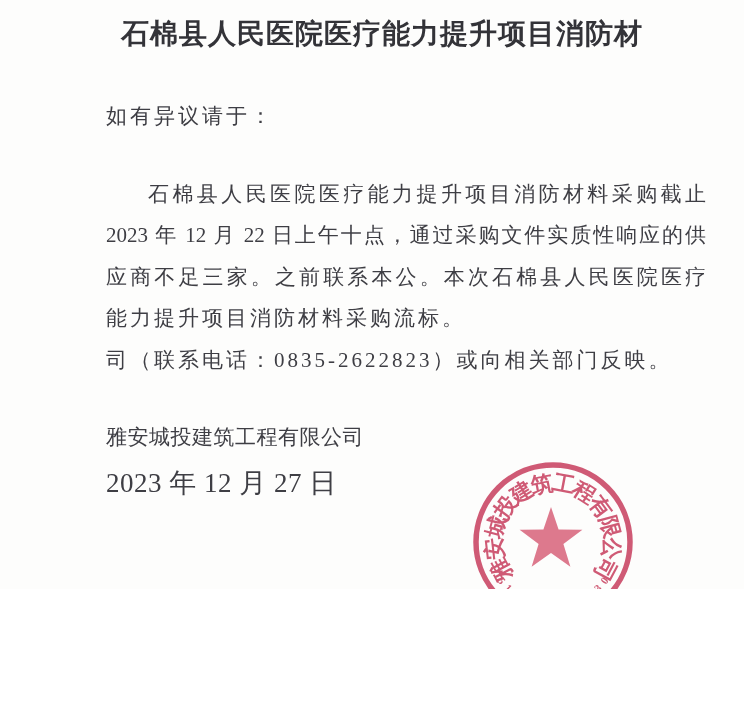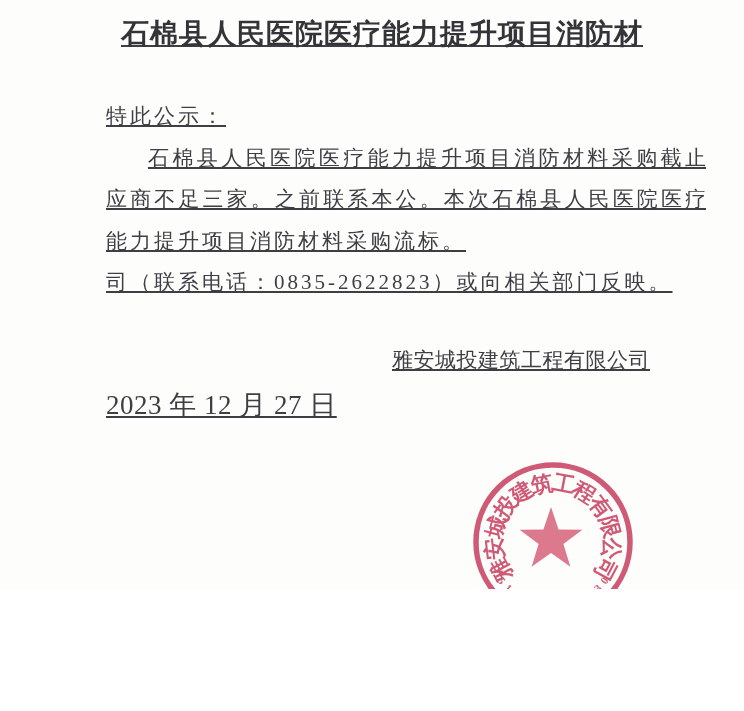--- a/index.html
+++ b/index.html
@@ -5,21 +5,20 @@
   html,body{margin:0;padding:0;background:#ffffff;}
   .page{
     position:relative;
     width:744px;height:589px;
     background:#fdfdfc;
     overflow:hidden;
     font-family:"Liberation Serif","DejaVu Serif",serif;
     color:#3e3e44;
     box-sizing:border-box;
     padding:13px 38px 0 106px;
-    text-decoration:underline;
   }
   .title{
     margin:0;
     font-size:28px;
     font-weight:bold;
     line-height:42px;
     letter-spacing:1px;
     text-align:center;
     color:#333338;
     transform:translateX(-24px);
@@ -33,28 +32,27 @@
     letter-spacing:3px;
     white-space:nowrap;
     overflow:visible;
   }
   .line.justify{
     white-space:normal;
     letter-spacing:normal;
     text-align:justify;
     text-align-last:justify;
   }
-  .line.indent{padding-left:42px;}
+  .line.indent{padding-left:42px;margin-top:36px;}
   .line.justify.indent{padding-left:0;text-indent:42px;}
   .sig{margin-top:36px;}
   .sig .company{
     font-size:21px;
     line-height:41.5px;
     letter-spacing:0.5px;
-    text-align:right;
     padding-right:56px;
   }
   .sig .date{
     margin-top:4px;
     font-size:27px;
     line-height:41.5px;
     letter-spacing:0.5px;
     text-align:left;
     padding-right:78px;
   }
@@ -74,22 +72,23 @@
 </head>
 <body>
 
 <div class="page">
 
   <h1 class="title">
     <span class="tl">石棉县人民医院医疗能力提升项目消防材</span>
   </h1>
 
   <div class="body-lines" id="bodyLines">
-      <div class="line">特此公示：</div>
+      <div class="line">如有异议请于：</div>
       <div class="line justify indent">石棉县人民医院医疗能力提升项目消防材料采购截止</div>
+      <div class="line justify">2023 年 12 月 22 日上午十点，通过采购文件实质性响应的供</div>
       <div class="line justify">应商不足三家。之前联系本公。本次石棉县人民医院医疗</div>
       <div class="line">能力提升项目消防材料采购流标。</div>
       <div class="line">司（联系电话：0835-2622823）或向相关部门反映。</div>
     </div>
 
   <div class="sig">
     <div class="company">雅安城投建筑工程有限公司</div>
     <div class="date">2023 年 12 月 27 日</div>
   </div>
 

